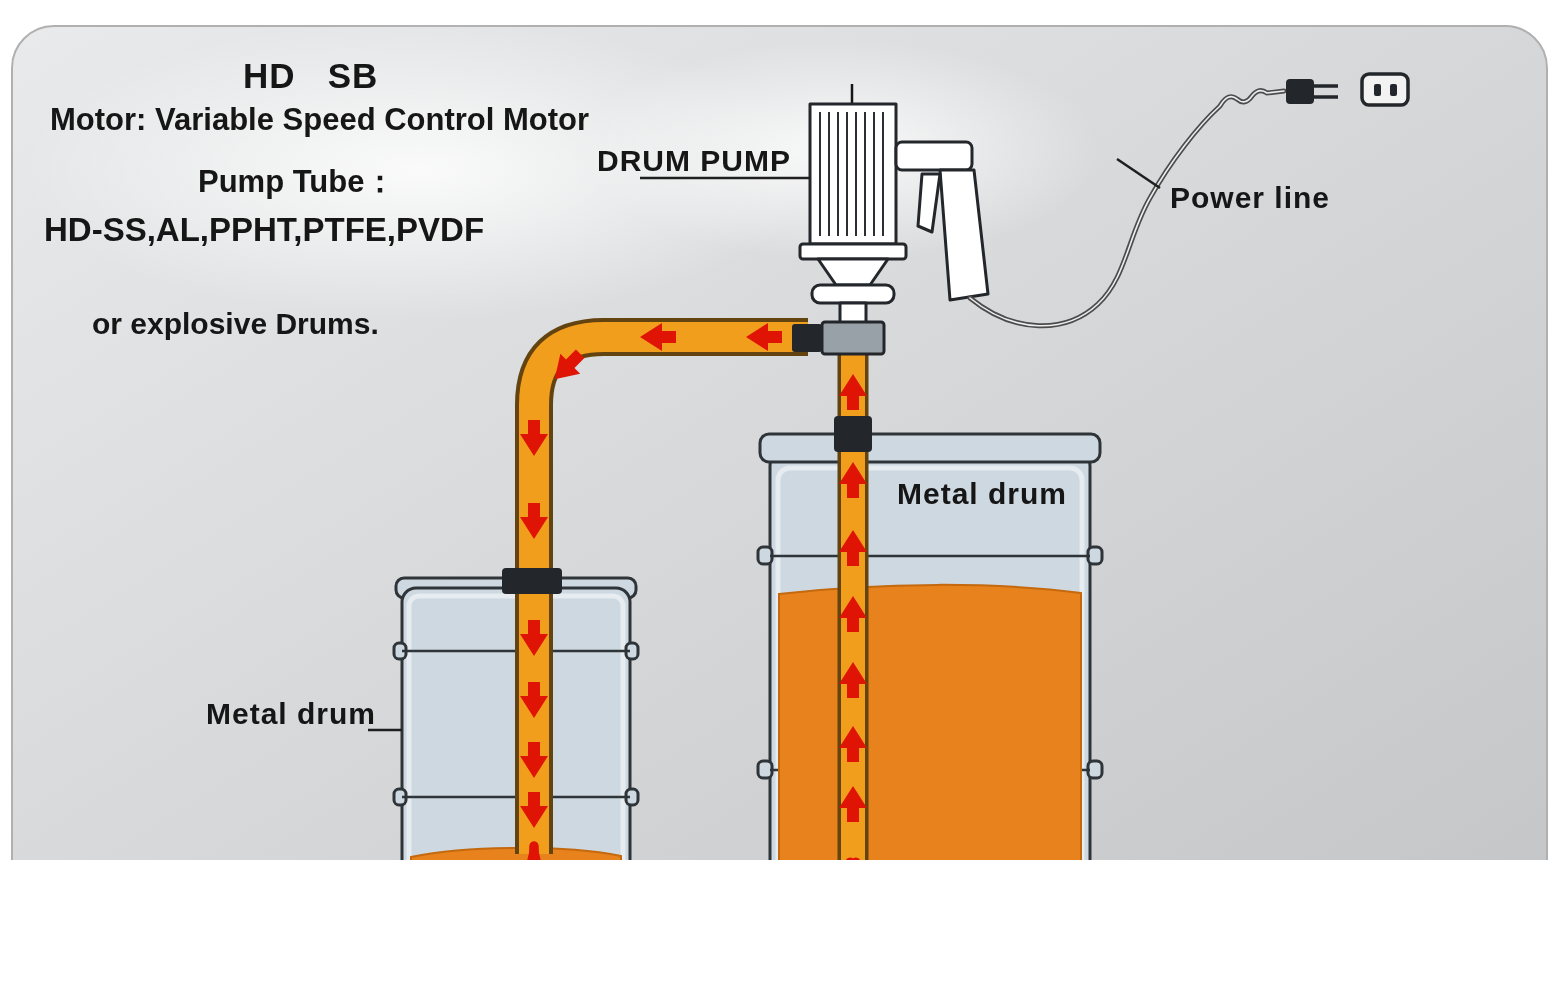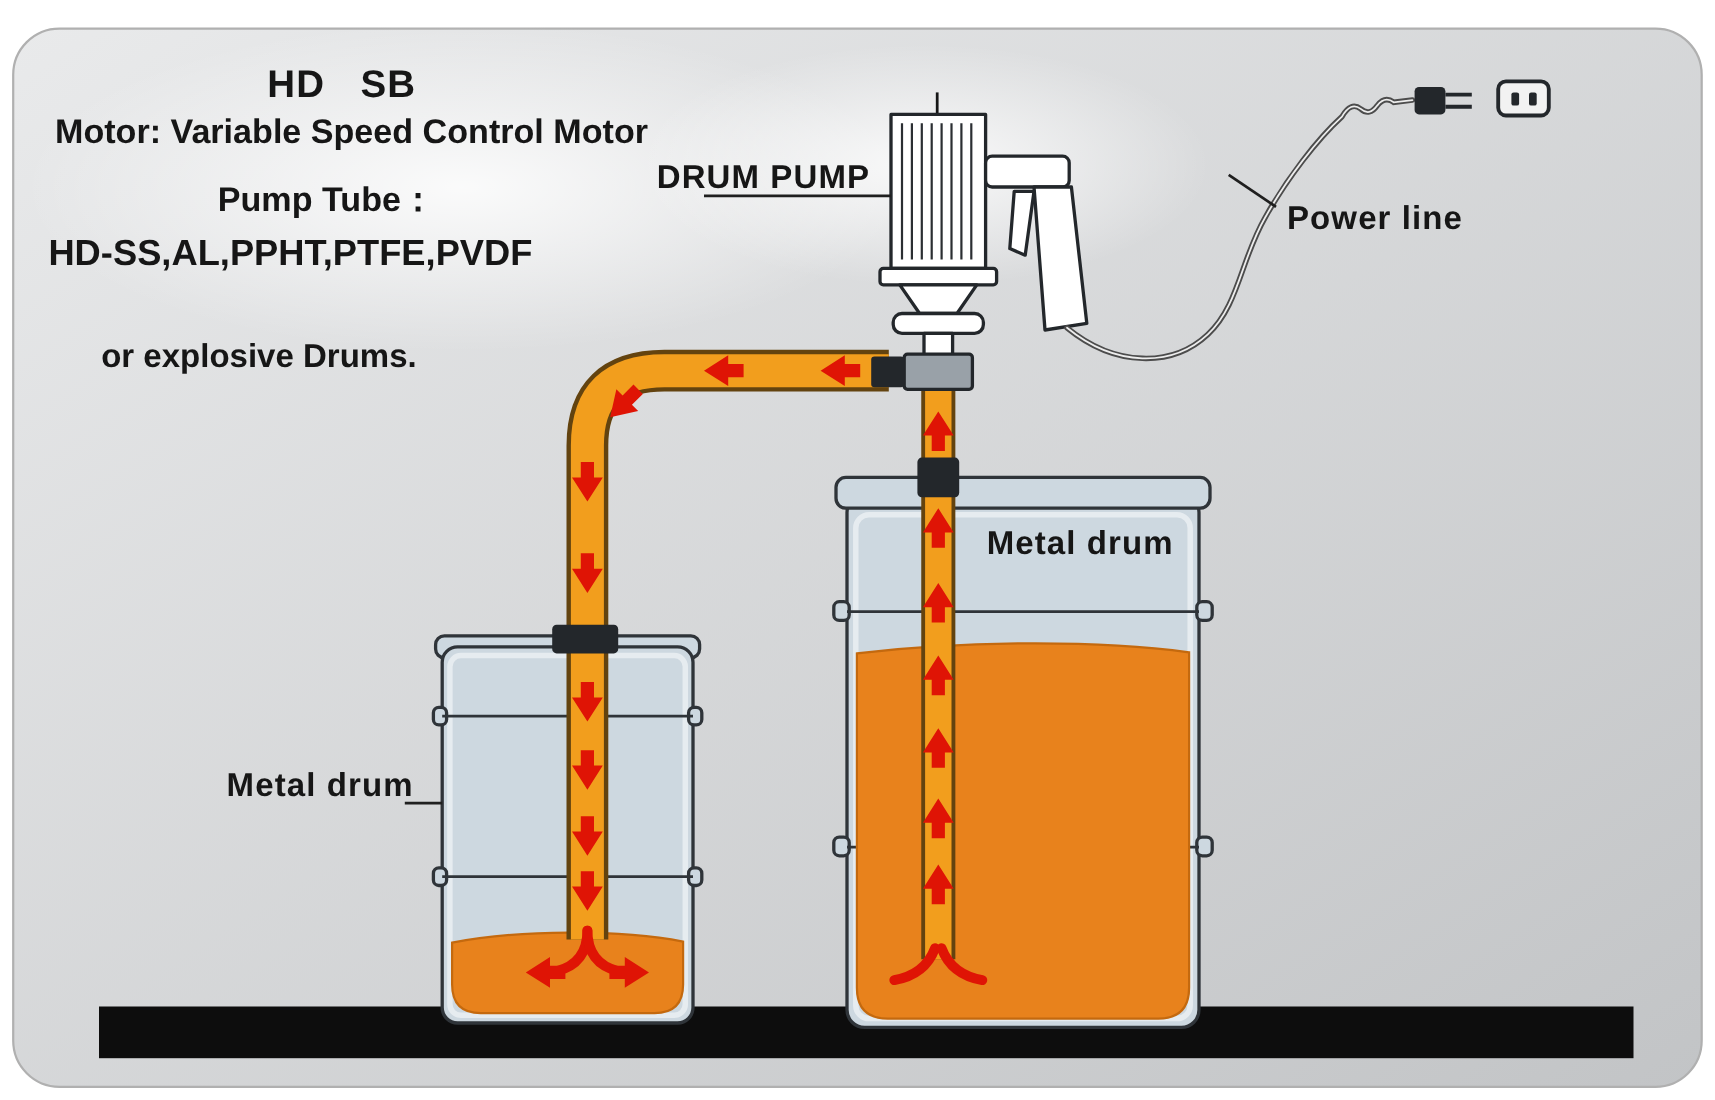--- a/index.html
+++ b/index.html
@@ -1,16 +1,16 @@
 <!DOCTYPE html>
 <html style="--panel_light: #e9eaeb; --panel_dark: #c2c4c6; --ink: #161616; --floor: #0d0d0d; --drum: #cdd8e0; --drum_edge: #2f3439; --liquid: #e8821c; --tube: #f29e1d; --tube_edge: #63430f; --arrow: #df1405; --metal_dark: #23272b; --metal_gray: #99a1a8; --cord: #4c4c4c;"><head>
 <meta charset="utf-8">
 <style>
   html,body{margin:0;padding:0;background:#fff;}
-  .stage{width:1559px;height:1000px;position:relative;font-family:"Liberation Sans",sans-serif;}
+  .stage{width:1559px;height:860px;position:relative;font-family:"Liberation Sans",sans-serif;}
   svg{display:block}
 
   .panel{fill:url(#panelGrad);stroke:#b0b0b0;stroke-width:2}
   .glow{fill:url(#glowGrad)}
   .floor{fill:var(--floor,#0d0d0d)}
 
   .drum-body{fill:var(--drum,#cdd8e0);stroke:var(--drum_edge,#2f3439);stroke-width:3}
   .drum-highlight{fill:none;stroke:#ffffff;stroke-opacity:.5;stroke-width:5}
   .drum-line{stroke:var(--drum_edge,#2f3439);stroke-width:2.5;fill:none}
   .liquid{fill:var(--liquid,#e8821c);stroke:#c4690e;stroke-width:2}

